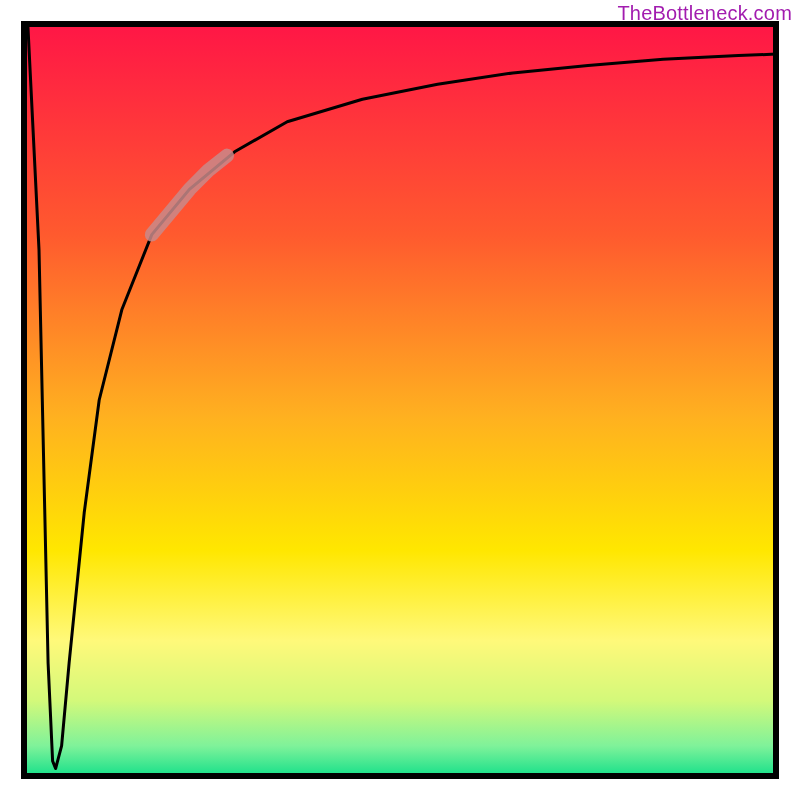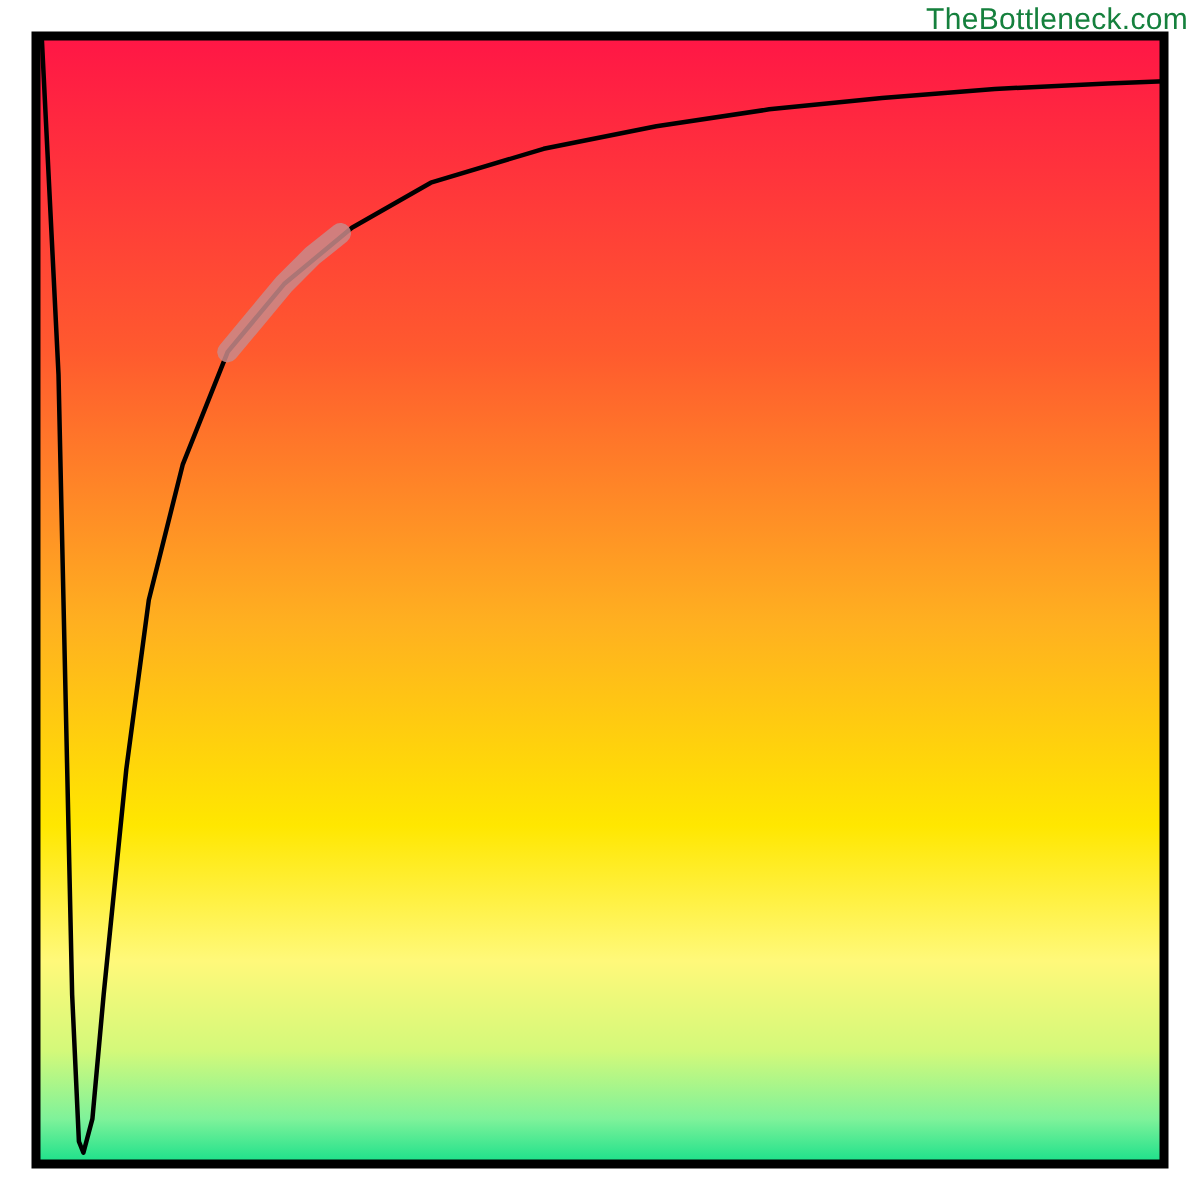--- a/index.html
+++ b/index.html
@@ -20,21 +20,21 @@
     position: absolute;
     inset: 0;
     width: 800px;
     height: 800px;
     display: block;
   }
   .watermark {
     position: absolute;
     top: 2px;
     right: 8px;
-    color: #15803d;
+    color: #a21caf;
     font-size: 20px;
     font-weight: 400;
     letter-spacing: 0.2px;
     user-select: none;
   }
 </style>
 </head>
 <body>
 
 <div class="stage">

